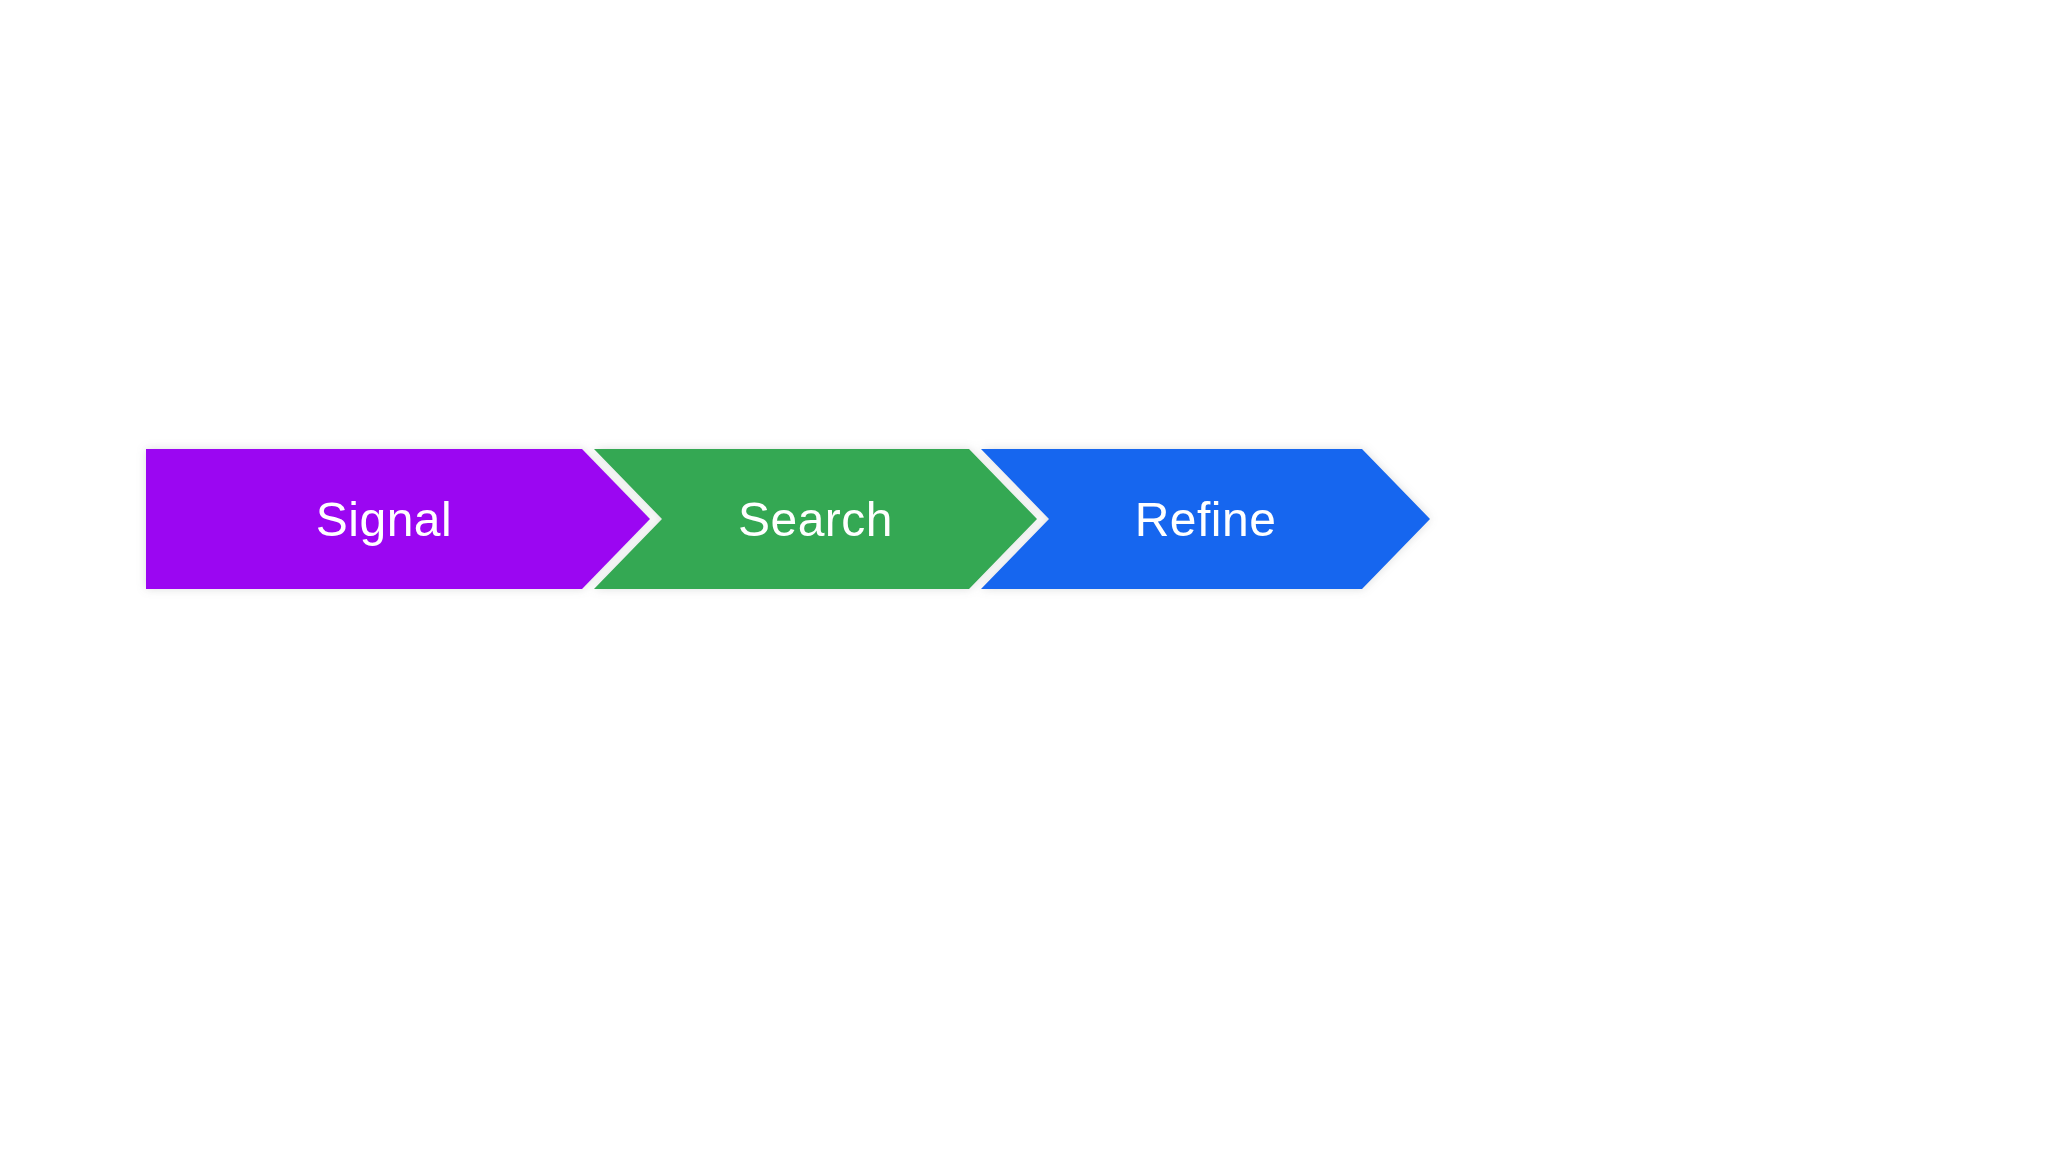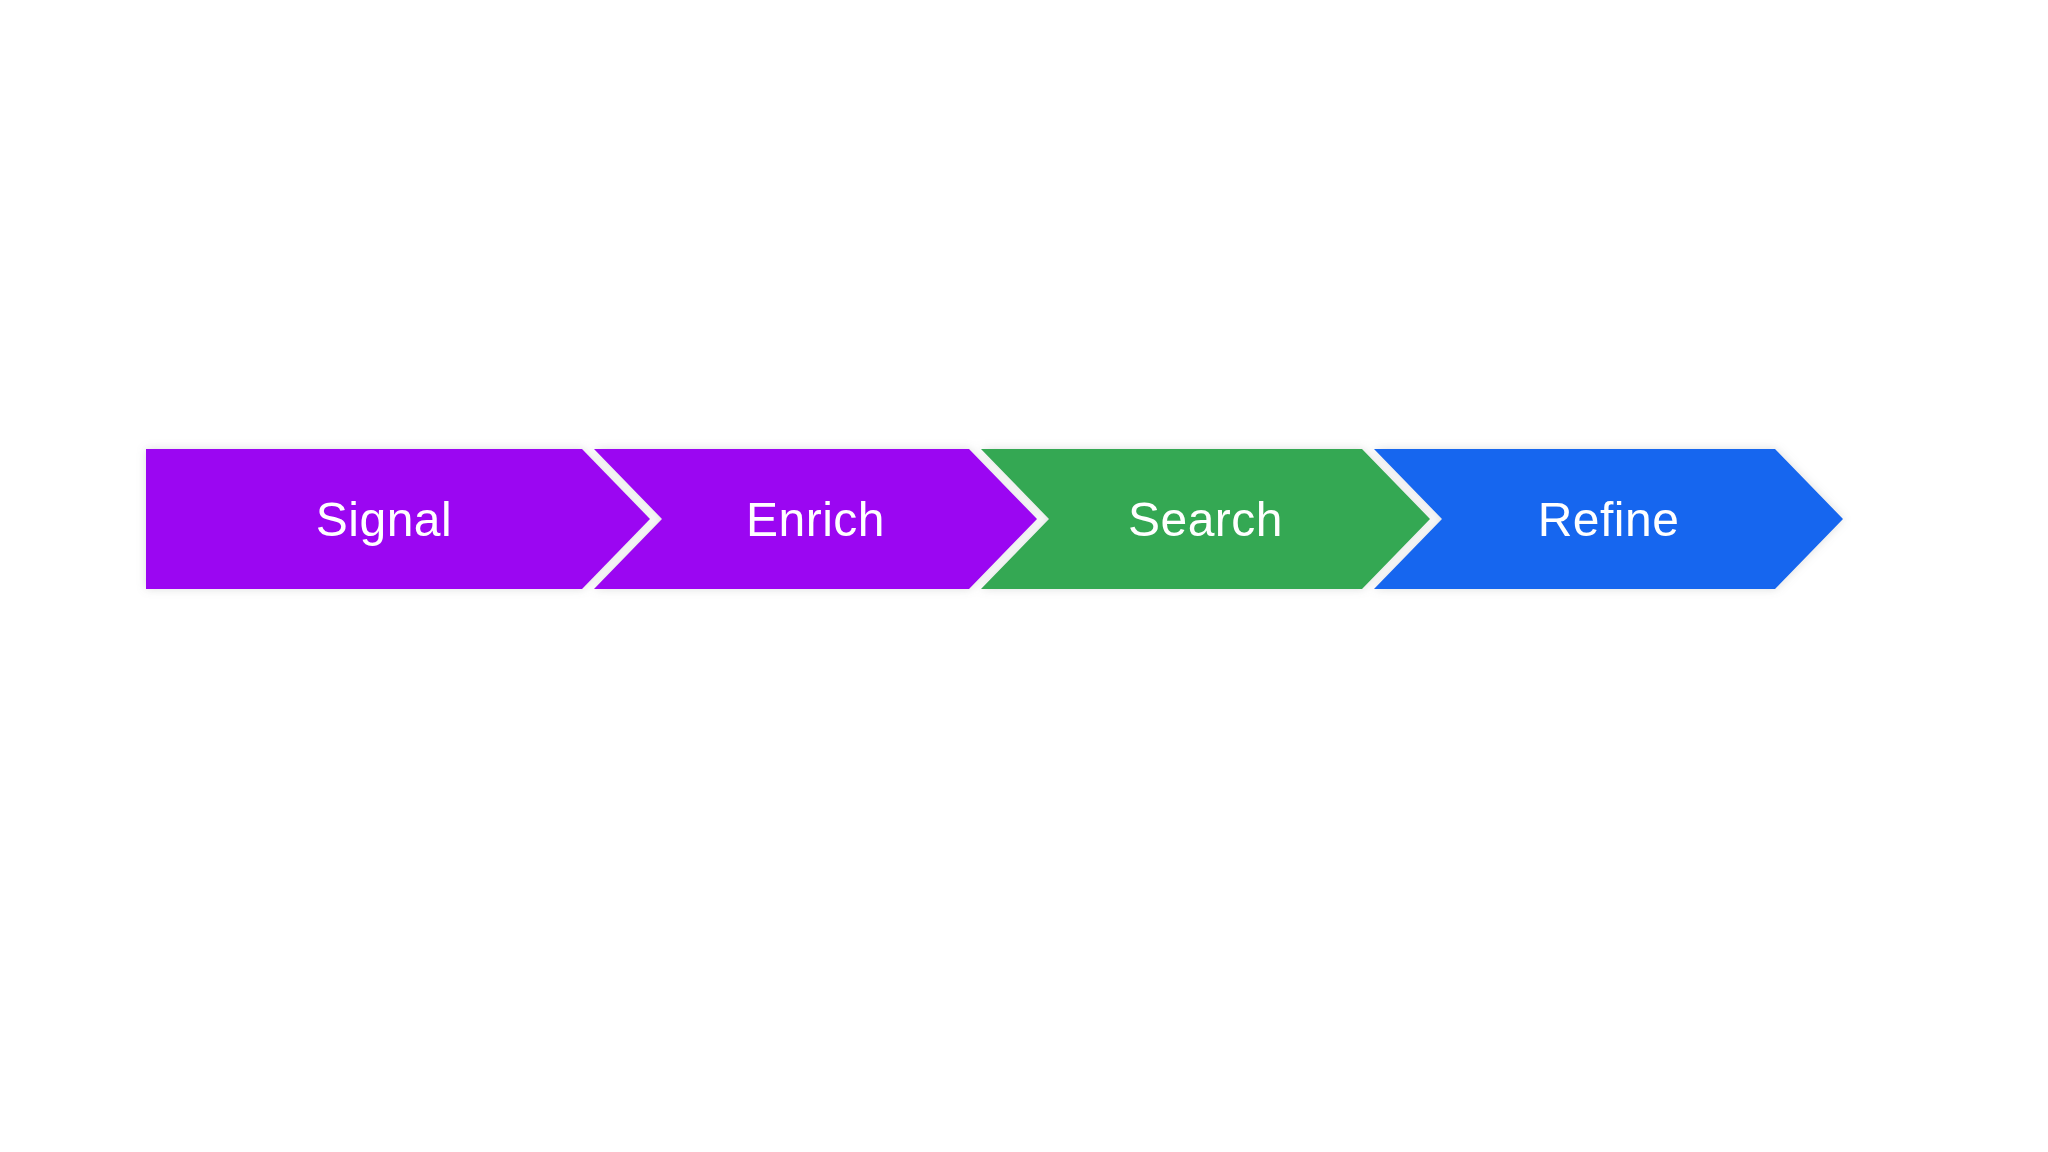--- a/index.html
+++ b/index.html
@@ -55,22 +55,19 @@
     user-select: none;
   }
 </style>
 </head>
 <body style="background: rgb(255, 255, 255);">
 
 <div class="flow-strip">
   <div class="step" style="background: rgb(155, 6, 242);">
     <span class="step-label">Signal</span>
   </div>
-  <div class="step" style="background: rgb(155, 6, 242);">
-    <span class="step-label">Enrich</span>
-  </div>
   <div class="step" style="background: rgb(52, 168, 83);">
     <span class="step-label">Search</span>
   </div>
   <div class="step" style="background: rgb(22, 102, 239);">
     <span class="step-label">Refine</span>
   </div>
 </div>
 
 </body></html>

